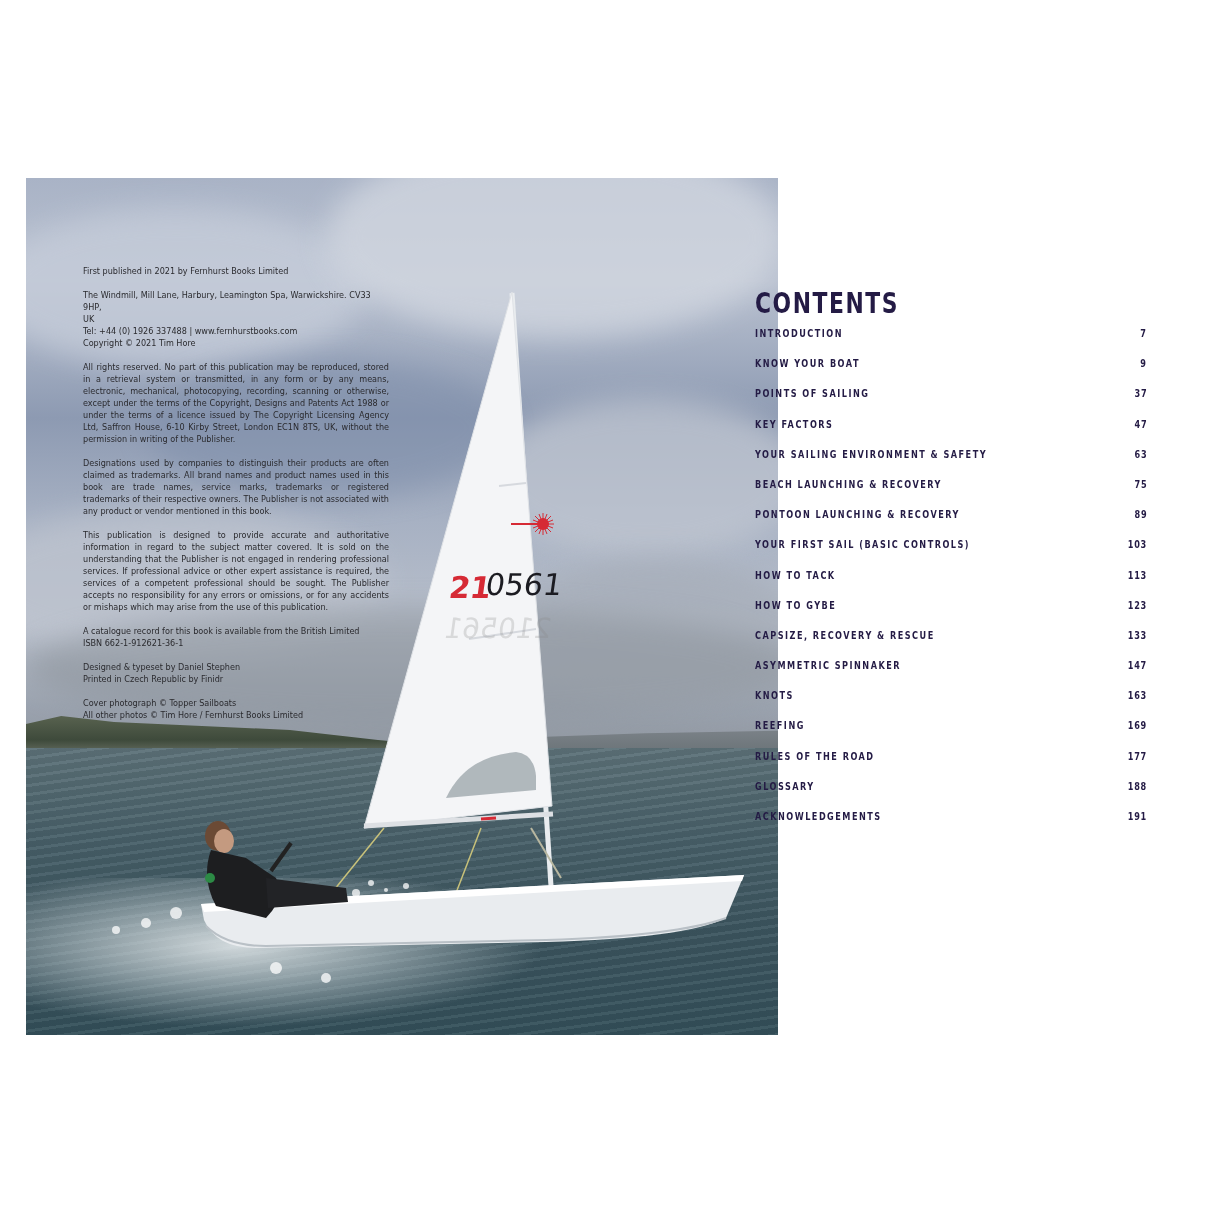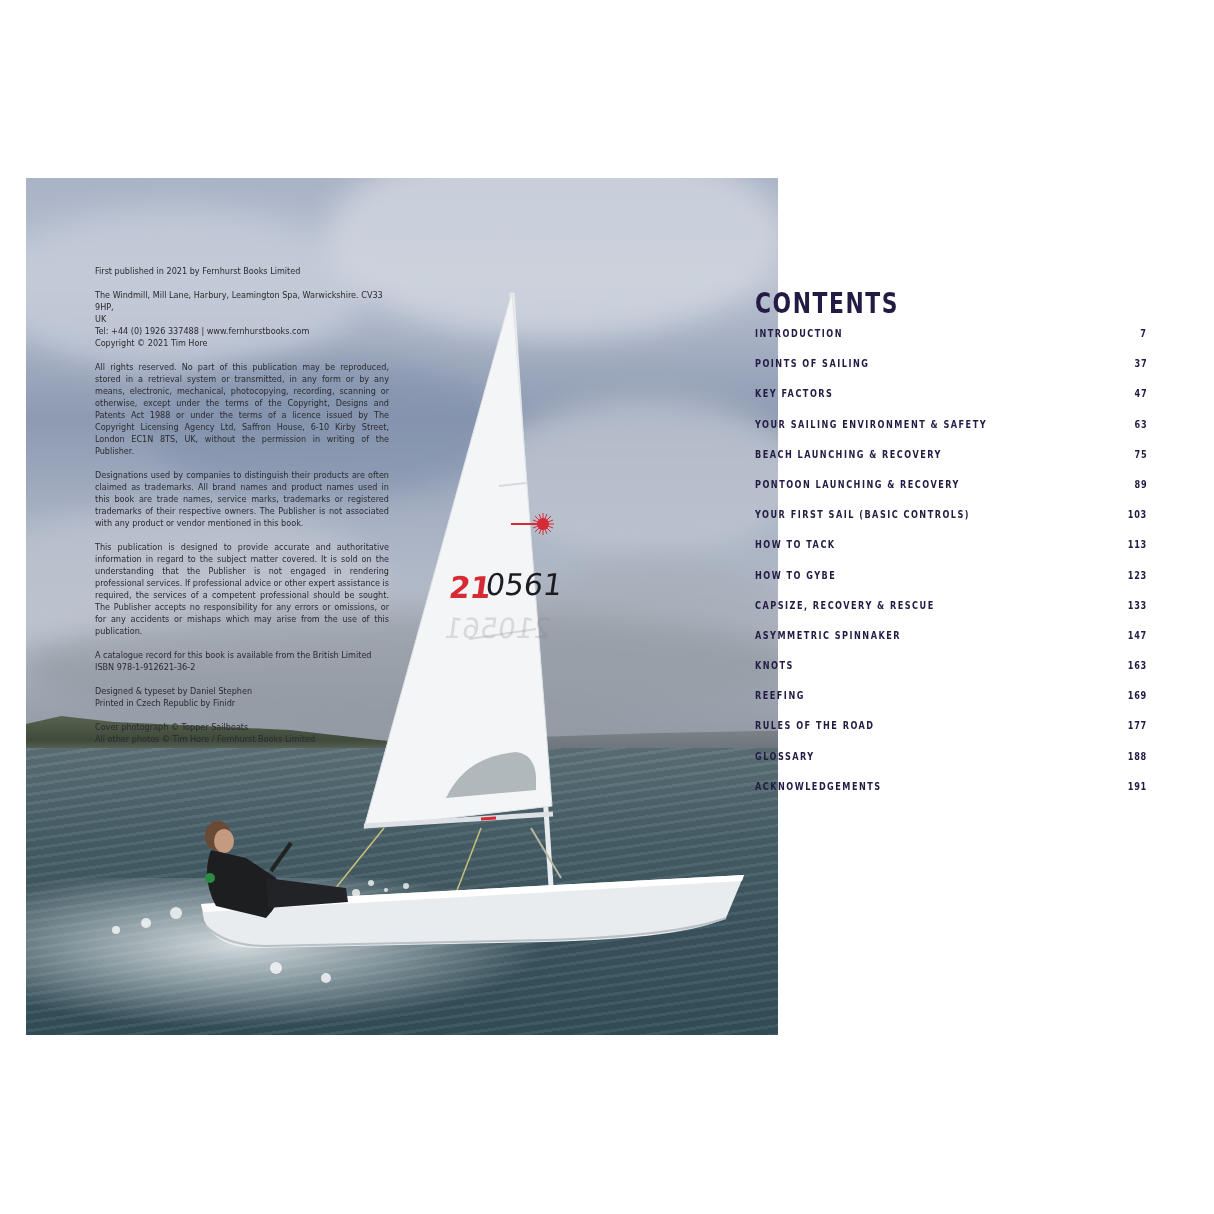--- a/index.html
+++ b/index.html
@@ -42,21 +42,21 @@
   }
   
   .boat-svg { position:absolute; left:0; top:0; width:752px; height:857px; }
 
   
   .imprint {
     position:absolute; left:79px; top:265px; width:310px;
     font-family:"DejaVu Sans", sans-serif; font-size:8.1px; line-height:12px; color:#2a2a2e;
     text-align:justify;
   }
-  .imprint p { margin:0 0 12px 16px; }
+  .imprint p { margin:0 0 12px 4px; }
   .imprint .line { display:block; text-align:left; }
   .imprint em { font-style:italic; }
 
   
   .contents {
     position:absolute; left:755px; top:288px; width:392px;
     color:#241b45;
     font-family:"DejaVu Sans", sans-serif; font-weight:bold;
   }
   .contents-title {
@@ -167,40 +167,44 @@
     <span class="line">The Windmill, Mill Lane, Harbury, Leamington Spa, Warwickshire. CV33 9HP,</span>
     <span class="line">UK</span>
     <span class="line">Tel: +44 (0) 1926 337488 | www.fernhurstbooks.com</span>
     <span class="line">Copyright © 2021 Tim Hore</span>
   </p>
   <p>All rights reserved. No part of this publication may be reproduced, stored in a retrieval system or transmitted, in any form or by any means, electronic, mechanical, photocopying, recording, scanning or otherwise, except under the terms of the Copyright, Designs and Patents Act 1988 or under the terms of a licence issued by The Copyright Licensing Agency Ltd, Saffron House, 6-10 Kirby Street, London EC1N 8TS, UK, without the permission in writing of the Publisher.</p>
   <p>Designations used by companies to distinguish their products are often claimed as trademarks. All brand names and product names used in this book are trade names, service marks, trademarks or registered trademarks of their respective owners. The Publisher is not associated with any product or vendor mentioned in this book.</p>
   <p>This publication is designed to provide accurate and authoritative information in regard to the subject matter covered. It is sold on the understanding that the Publisher is not engaged in rendering professional services. If professional advice or other expert assistance is required, the services of a competent professional should be sought. The Publisher accepts no responsibility for any errors or omissions, or for any accidents or mishaps which may arise from the use of this publication.</p>
   <p>
     <span class="line">A catalogue record for this book is available from the British Limited</span>
-    <span class="line">ISBN 978-1-912621-36-2</span>
+    <span class="line">ISBN 662-1-912621-36-1</span>
   </p>
   <p>
     <span class="line">Designed &amp; typeset by Daniel Stephen</span>
     <span class="line">Printed in Czech Republic by Finidr</span>
   </p>
   <p>
     <span class="line">Cover photograph © Topper Sailboats</span>
     <span class="line">All other photos © Tim Hore / Fernhurst Books Limited</span>
   </p>
 </div>
 
 <div class="contents">
   <div class="contents-title">CONTENTS</div>
 
   <div class="toc-row">
       <span class="toc-label">INTRODUCTION</span>
       <span class="toc-page">7</span>
     </div>
   <div class="toc-row">
+      <span class="toc-label">KNOW YOUR BOAT</span>
+      <span class="toc-page">9</span>
+    </div>
+  <div class="toc-row">
       <span class="toc-label">POINTS OF SAILING</span>
       <span class="toc-page">37</span>
     </div>
   <div class="toc-row">
       <span class="toc-label">KEY FACTORS</span>
       <span class="toc-page">47</span>
     </div>
   <div class="toc-row">
       <span class="toc-label">YOUR SAILING ENVIRONMENT &amp; SAFETY</span>
       <span class="toc-page">63</span>

